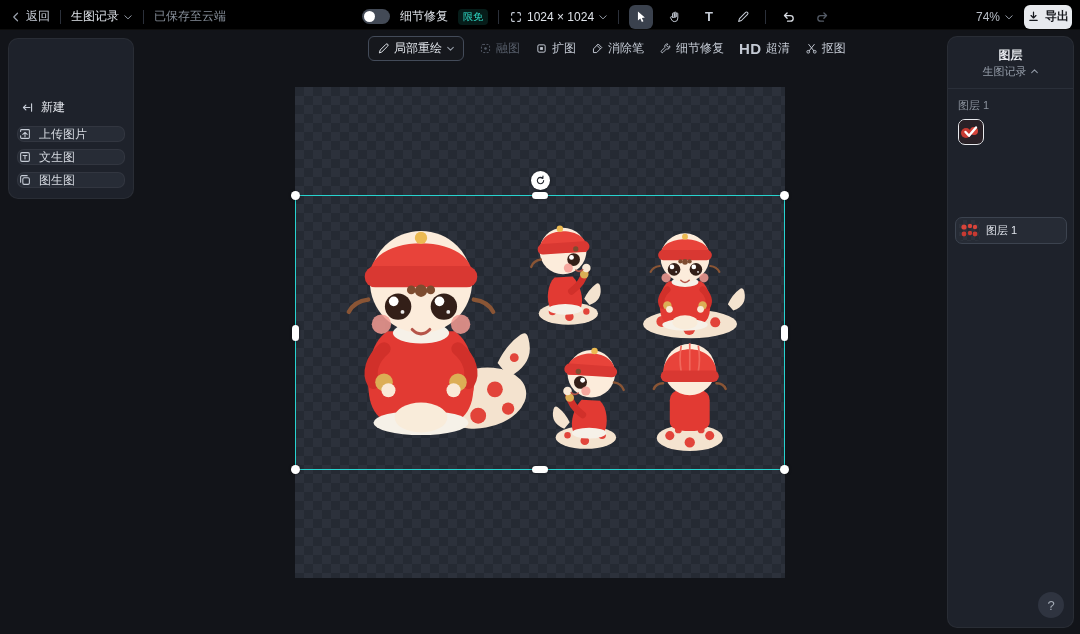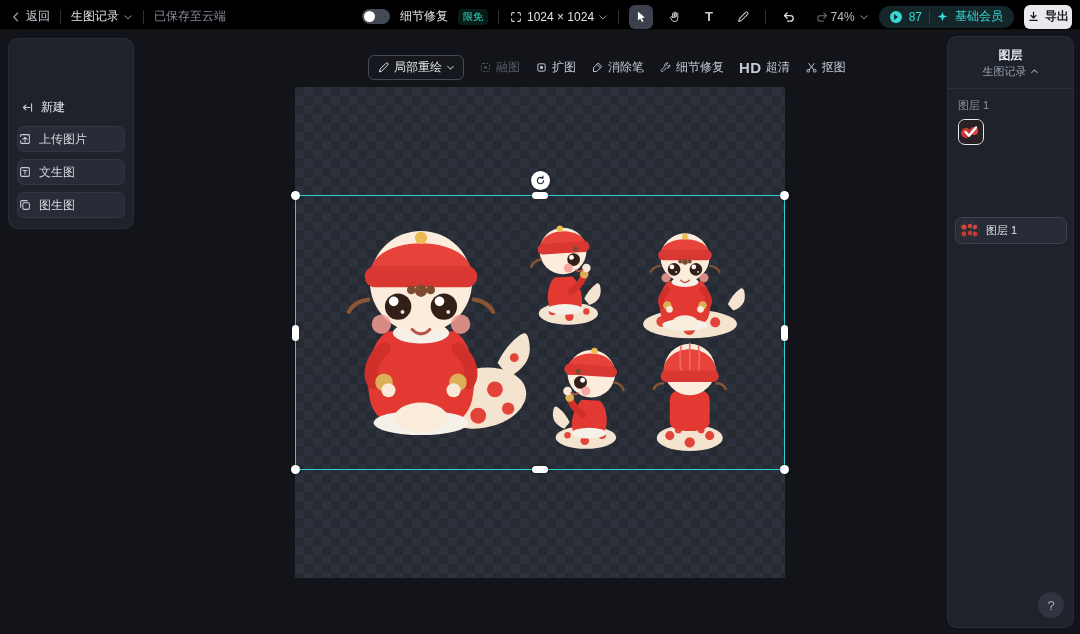--- a/index.html
+++ b/index.html
@@ -27,25 +27,25 @@
   .t-glyph { font-size:13px; font-weight:700; }
   .pill { display:flex; align-items:center; gap:7px; height:22px; padding:0 11px; border-radius:12px; background:#15262b; color:#38d8d2; font-size:12px; }
   .pill .sep { width:1px; height:12px; background:#28464b; }
   .coin { width:12px; height:12px; border-radius:50%; background:#38d8d2; display:inline-flex; align-items:center; justify-content:center; }
   .coin::after { content:""; width:0; height:0; border-left:4px solid #123036; border-top:3px solid transparent; border-bottom:3px solid transparent; margin-left:1px; }
   .export-btn { display:flex; align-items:center; gap:5px; height:24px; padding:0 3px; background:#e7e9ed; color:#16181d; border:none; border-radius:6px; font-size:12px; font-weight:700; cursor:pointer; }
 
   
   .left-panel { position:absolute; left:8px; top:38px; width:126px; background:#1e222b; border:1px solid rgba(255,255,255,.05); border-radius:10px; padding:9px 8px 10px; }
   .lp-header { display:flex; align-items:center; gap:7px; font-size:12px; color:#e3e6ec; padding:3px 4px 10px;margin-top:48px; }
-  .lp-btn { display:flex; align-items:center; gap:7px; width:100%; height:26px; padding:0 0; margin-top:7px; background:#272c36; border:1px solid rgba(255,255,255,.05); border-radius:7px; color:#d6dae1; font-size:12px; cursor:pointer; }
+  .lp-btn { display:flex; align-items:center; gap:7px; width:100%; height:16px; padding:0 0; margin-top:7px; background:#272c36; border:1px solid rgba(255,255,255,.05); border-radius:7px; color:#d6dae1; font-size:12px; cursor:pointer; }
   .lp-btn:first-of-type { margin-top:0; }
 
   
-  .edit-toolbar { position:absolute; left:368px; top:55px; height:24px; display:flex; align-items:center; gap:15px; }
+  .edit-toolbar { position:absolute; left:368px; top:36px; height:24px; display:flex; align-items:center; gap:15px; }
   .et-item { display:flex; align-items:center; gap:4px; font-size:12px; color:#c4cad4; cursor:pointer; white-space:nowrap; }
   .et-item.active { border:1px solid #434b59; border-radius:6px; padding:3px 8px; color:#e2e6ec; background:rgba(255,255,255,.02); }
   .et-item.disabled { color:#555c68; cursor:default; }
   .hd-glyph { font-size:15px; font-weight:700; letter-spacing:.5px; }
 
   
   .right-panel { position:absolute; left:947px; top:36px; width:127px; height:592px; background:#1e222b; border:1px solid rgba(255,255,255,.05); border-radius:10px; }
   .rp-header { display:flex; align-items:center; justify-content:space-between; padding:10px 10px 9px; border-bottom:1px solid #2a2f39;flex-direction:column; }
   .rp-title { font-size:12px; font-weight:700; color:#e6e9ee; }
   .rp-history { display:flex; align-items:center; gap:3px; font-size:11px; color:#949ca8; cursor:pointer; }
@@ -141,29 +141,20 @@
           </svg>
       </span>
     </div>
 
     <div class="tb-group tb-right">
       <div class="proj">
         <span style="color:#b9bfc8">74%</span>
         <svg class="ic" width="10" height="10" viewBox="0 0 16 16">
             <path d="M3 6 L8 11 L13 6" stroke="#9aa1ac" stroke-width="1.6" fill="none" stroke-linecap="round" stroke-linejoin="round"></path>
           </svg>
-      </div>
-      <div class="pill">
-        <span class="coin"></span>
-        <span>87</span>
-        <span class="sep"></span>
-        <svg class="ic" width="11" height="11" viewBox="0 0 16 16">
-            <path d="M8 1 L9.8 6.2 L15 8 L9.8 9.8 L8 15 L6.2 9.8 L1 8 L6.2 6.2 Z" fill="#38d8d2"></path>
-          </svg>
-        <span>基础会员</span>
       </div>
       <button class="export-btn">
         <svg class="ic" width="13" height="13" viewBox="0 0 16 16">
             <path d="M8 2.5 v7 M5 6.8 L8 9.8 L11 6.8 M3.5 12.8 h9" stroke="#16181d" stroke-width="1.5" fill="none" stroke-linecap="round" stroke-linejoin="round"></path>
           </svg>
         <span>导出</span>
       </button>
     </div>
   </header>
 

